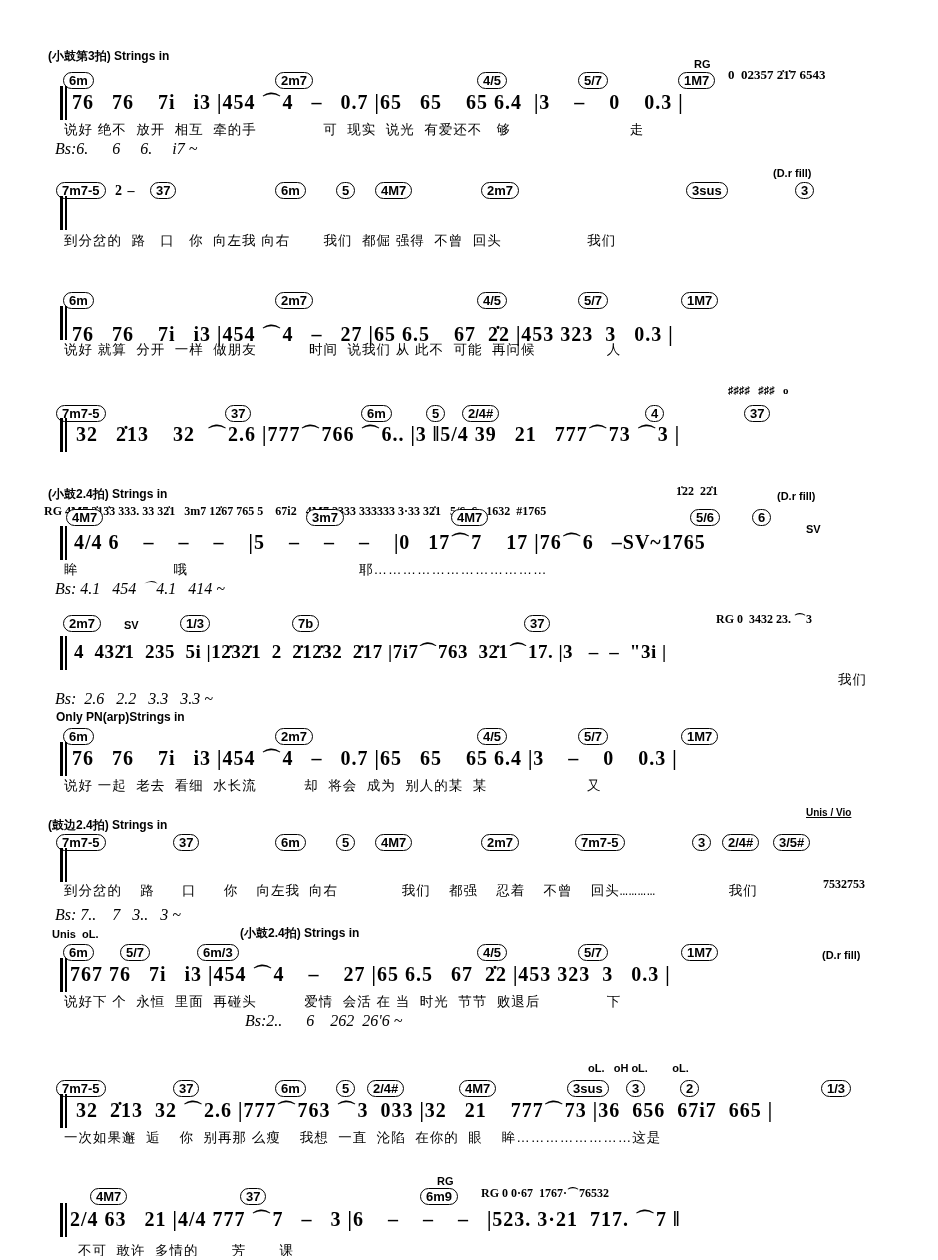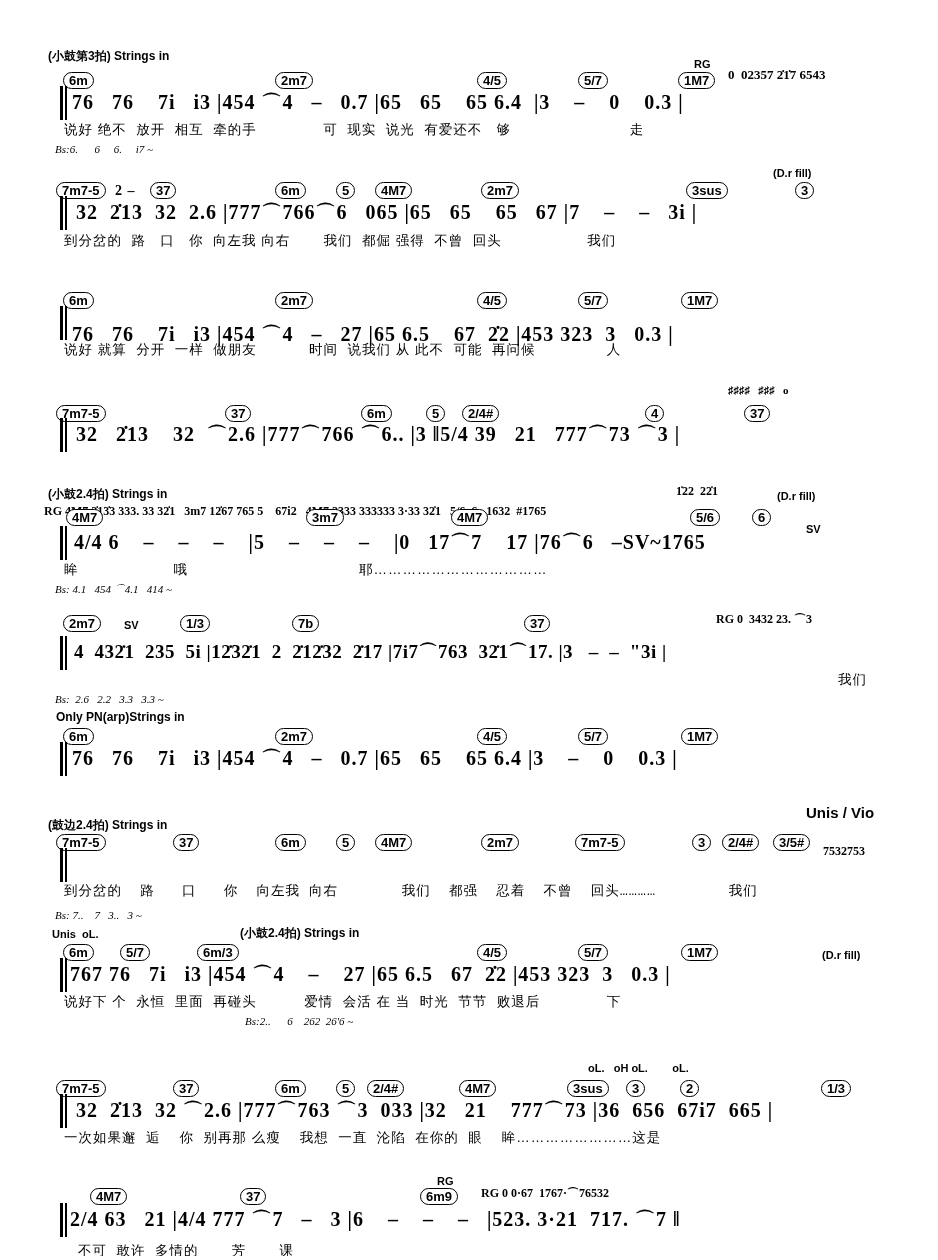--- a/index.html
+++ b/index.html
@@ -13,21 +13,21 @@
   .num{
     position:absolute;font-family:"Liberation Serif",serif;font-weight:bold;
     font-size:20px;line-height:22px;white-space:pre;letter-spacing:1px;
   }
   .lyr{
     position:absolute;font-family:"Liberation Sans",sans-serif;
     font-size:13.5px;line-height:16px;white-space:pre;letter-spacing:1px;
   }
   .bs{
     position:absolute;font-family:"Liberation Serif",serif;font-style:italic;
-    font-size:11px;line-height:14px;white-space:pre;
+    font-size:16px;line-height:14px;white-space:pre;
   }
   .mark{
     position:absolute;font-family:"Liberation Sans",sans-serif;font-weight:bold;
     font-size:12px;line-height:14px;white-space:pre;
   }
   .small{
     position:absolute;font-family:"Liberation Sans",sans-serif;
     font-size:11px;line-height:13px;white-space:pre;font-weight:bold;
   }
   .tiny{
@@ -68,21 +68,20 @@
   <div class="chord" style="left:375px;top:182px;">4M7</div>
   <div class="chord" style="left:481px;top:182px;">2m7</div>
   <div class="chord" style="left:686px;top:182px;">3sus</div>
   <div class="chord" style="left:795px;top:182px;">3</div>
   <div class="mark" style="left:773px;top:166px;font-size:11px;">(D.r fill)</div>
 
   <div class="dbl" style="left:60px;top:196px;height:34px;">
     <i style="left:0;width:3px;"></i>
       <i style="left:5px;width:1.5px;"></i>
   </div>
-  <div class="num" style="left:76px;top:201px;">32  2̇13  32  2.6 |777⌒766⌒6   065 |65   65    65   67 |7    –    –   3i |</div>
   <div class="lyr" style="left:64px;top:233px;">到分岔的  路   口   你  向左我 向右       我们  都倔 强得  不曾  回头                  我们</div>
 
   <div class="chord" style="left:63px;top:292px;">6m</div>
   <div class="chord" style="left:275px;top:292px;">2m7</div>
   <div class="chord" style="left:477px;top:292px;">4/5</div>
   <div class="chord" style="left:578px;top:292px;">5/7</div>
   <div class="chord" style="left:681px;top:292px;">1M7</div>
 
   <div class="dbl" style="left:60px;top:306px;height:34px;">
     <i style="left:0;width:3px;"></i>
@@ -145,35 +144,36 @@
   <div class="chord" style="left:275px;top:728px;">2m7</div>
   <div class="chord" style="left:477px;top:728px;">4/5</div>
   <div class="chord" style="left:578px;top:728px;">5/7</div>
   <div class="chord" style="left:681px;top:728px;">1M7</div>
 
   <div class="dbl" style="left:60px;top:742px;height:34px;">
     <i style="left:0;width:3px;"></i>
       <i style="left:5px;width:1.5px;"></i>
   </div>
   <div class="num" style="left:72px;top:747px;">76   76    7i   i3 |454 ⌒4   –   0.7 |65   65    65 6.4 |3    –    0    0.3 |</div>
+  <div class="lyr" style="left:64px;top:778px;">说好 一起  老去  看细  水长流          却  将会  成为  别人的某  某                     又</div>
 
   <div class="mark" style="left:48px;top:818px;">(鼓边2.4拍) Strings in</div>
-  <div class="small" style="left:806px;top:806px;font-size:15px;">Unis / Vio</div>
+  <div class="small" style="left:806px;top:806px;font-size:10px;text-decoration:underline;">Unis / Vio</div>
 
   <div class="chord" style="left:56px;top:834px;">7m7-5</div>
   <div class="chord" style="left:173px;top:834px;">37</div>
   <div class="chord" style="left:275px;top:834px;">6m</div>
   <div class="chord" style="left:336px;top:834px;">5</div>
   <div class="chord" style="left:375px;top:834px;">4M7</div>
   <div class="chord" style="left:481px;top:834px;">2m7</div>
   <div class="chord" style="left:575px;top:834px;">7m7-5</div>
   <div class="chord" style="left:692px;top:834px;">3</div>
   <div class="chord" style="left:722px;top:834px;">2/4#</div>
   <div class="chord" style="left:773px;top:834px;">3/5#</div>
-  <div class="tiny" style="left:823px;top:844px;font-size:12px;text-align:right;">7532753</div>
+  <div class="tiny" style="left:823px;top:877px;font-size:12px;text-align:right;">7532753</div>
 
   <div class="dbl" style="left:60px;top:848px;height:34px;">
     <i style="left:0;width:3px;"></i>
       <i style="left:5px;width:1.5px;"></i>
   </div>
   <div class="lyr" style="left:64px;top:884px;font-family:Liberation Mono, monospace;">到分岔的  路   口   你  向左我 向右       我们  都强  忍着  不曾  回头…………        我们</div>
   <div class="bs" style="left:55px;top:908px;">Bs: 7..    7   3..   3 ~</div>
 
   <div class="small" style="left:52px;top:928px;">Unis  oL.</div>
   <div class="mark" style="left:240px;top:926px;">(小鼓2.4拍) Strings in</div>

